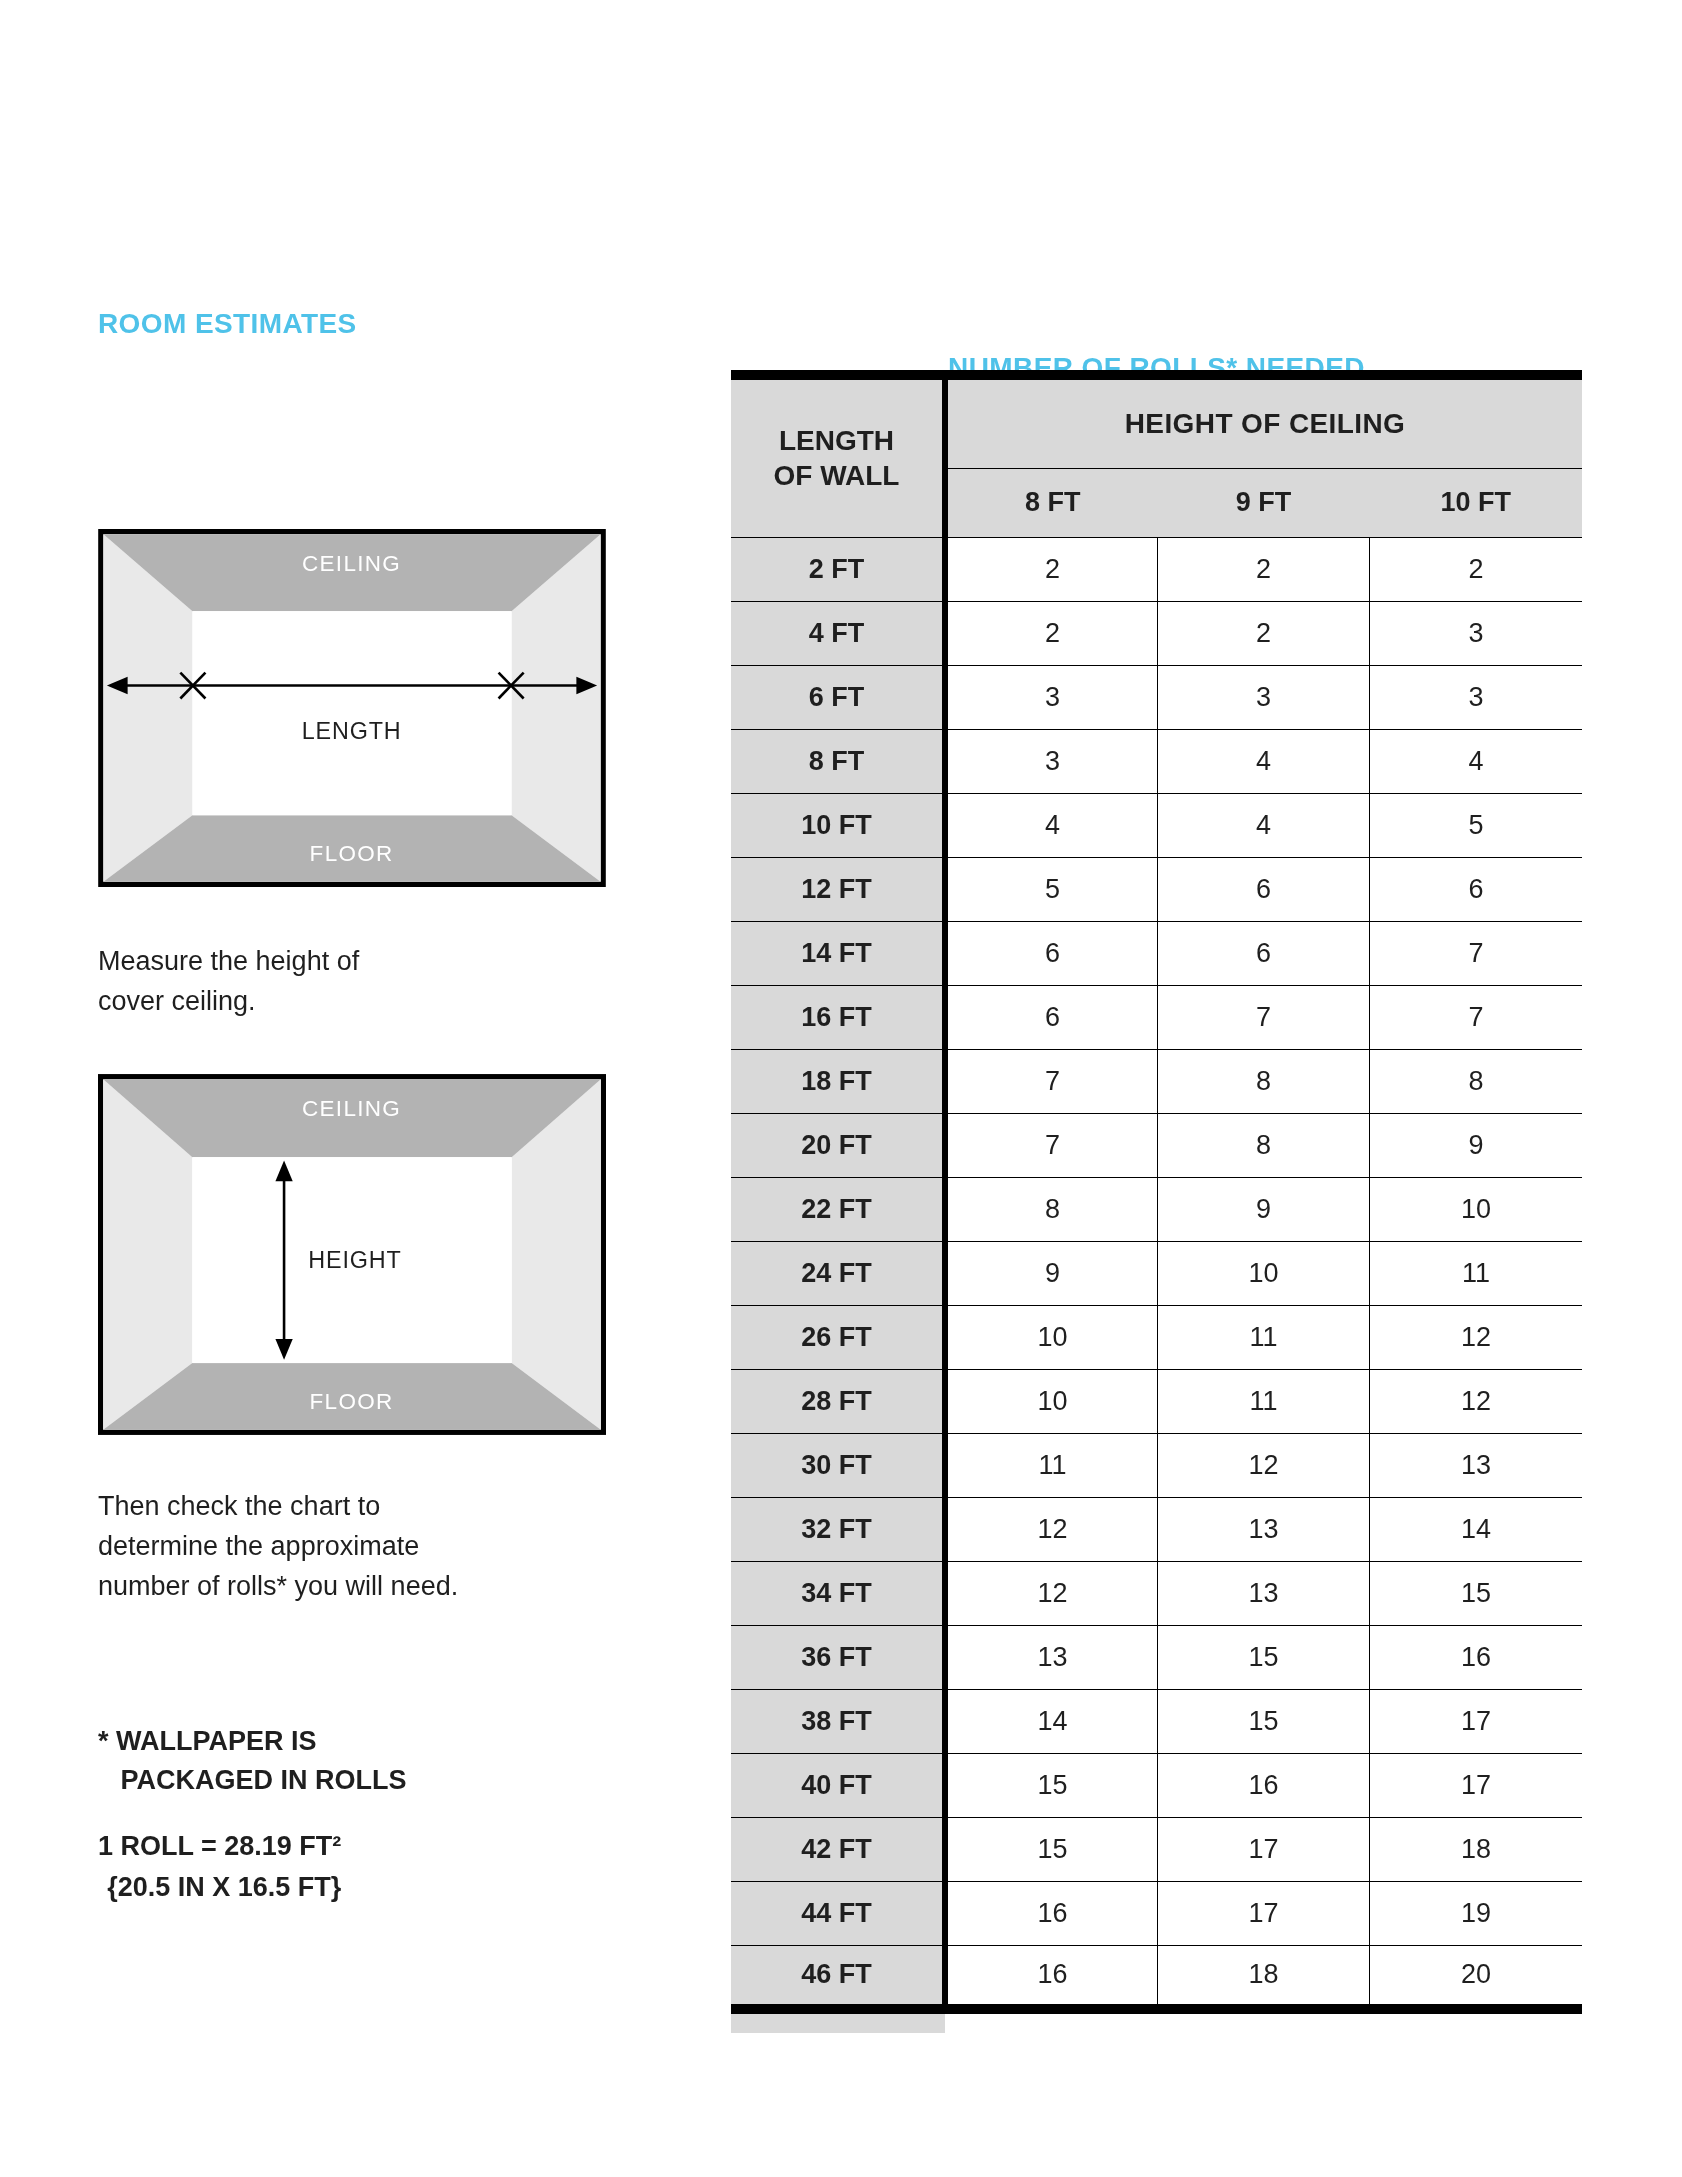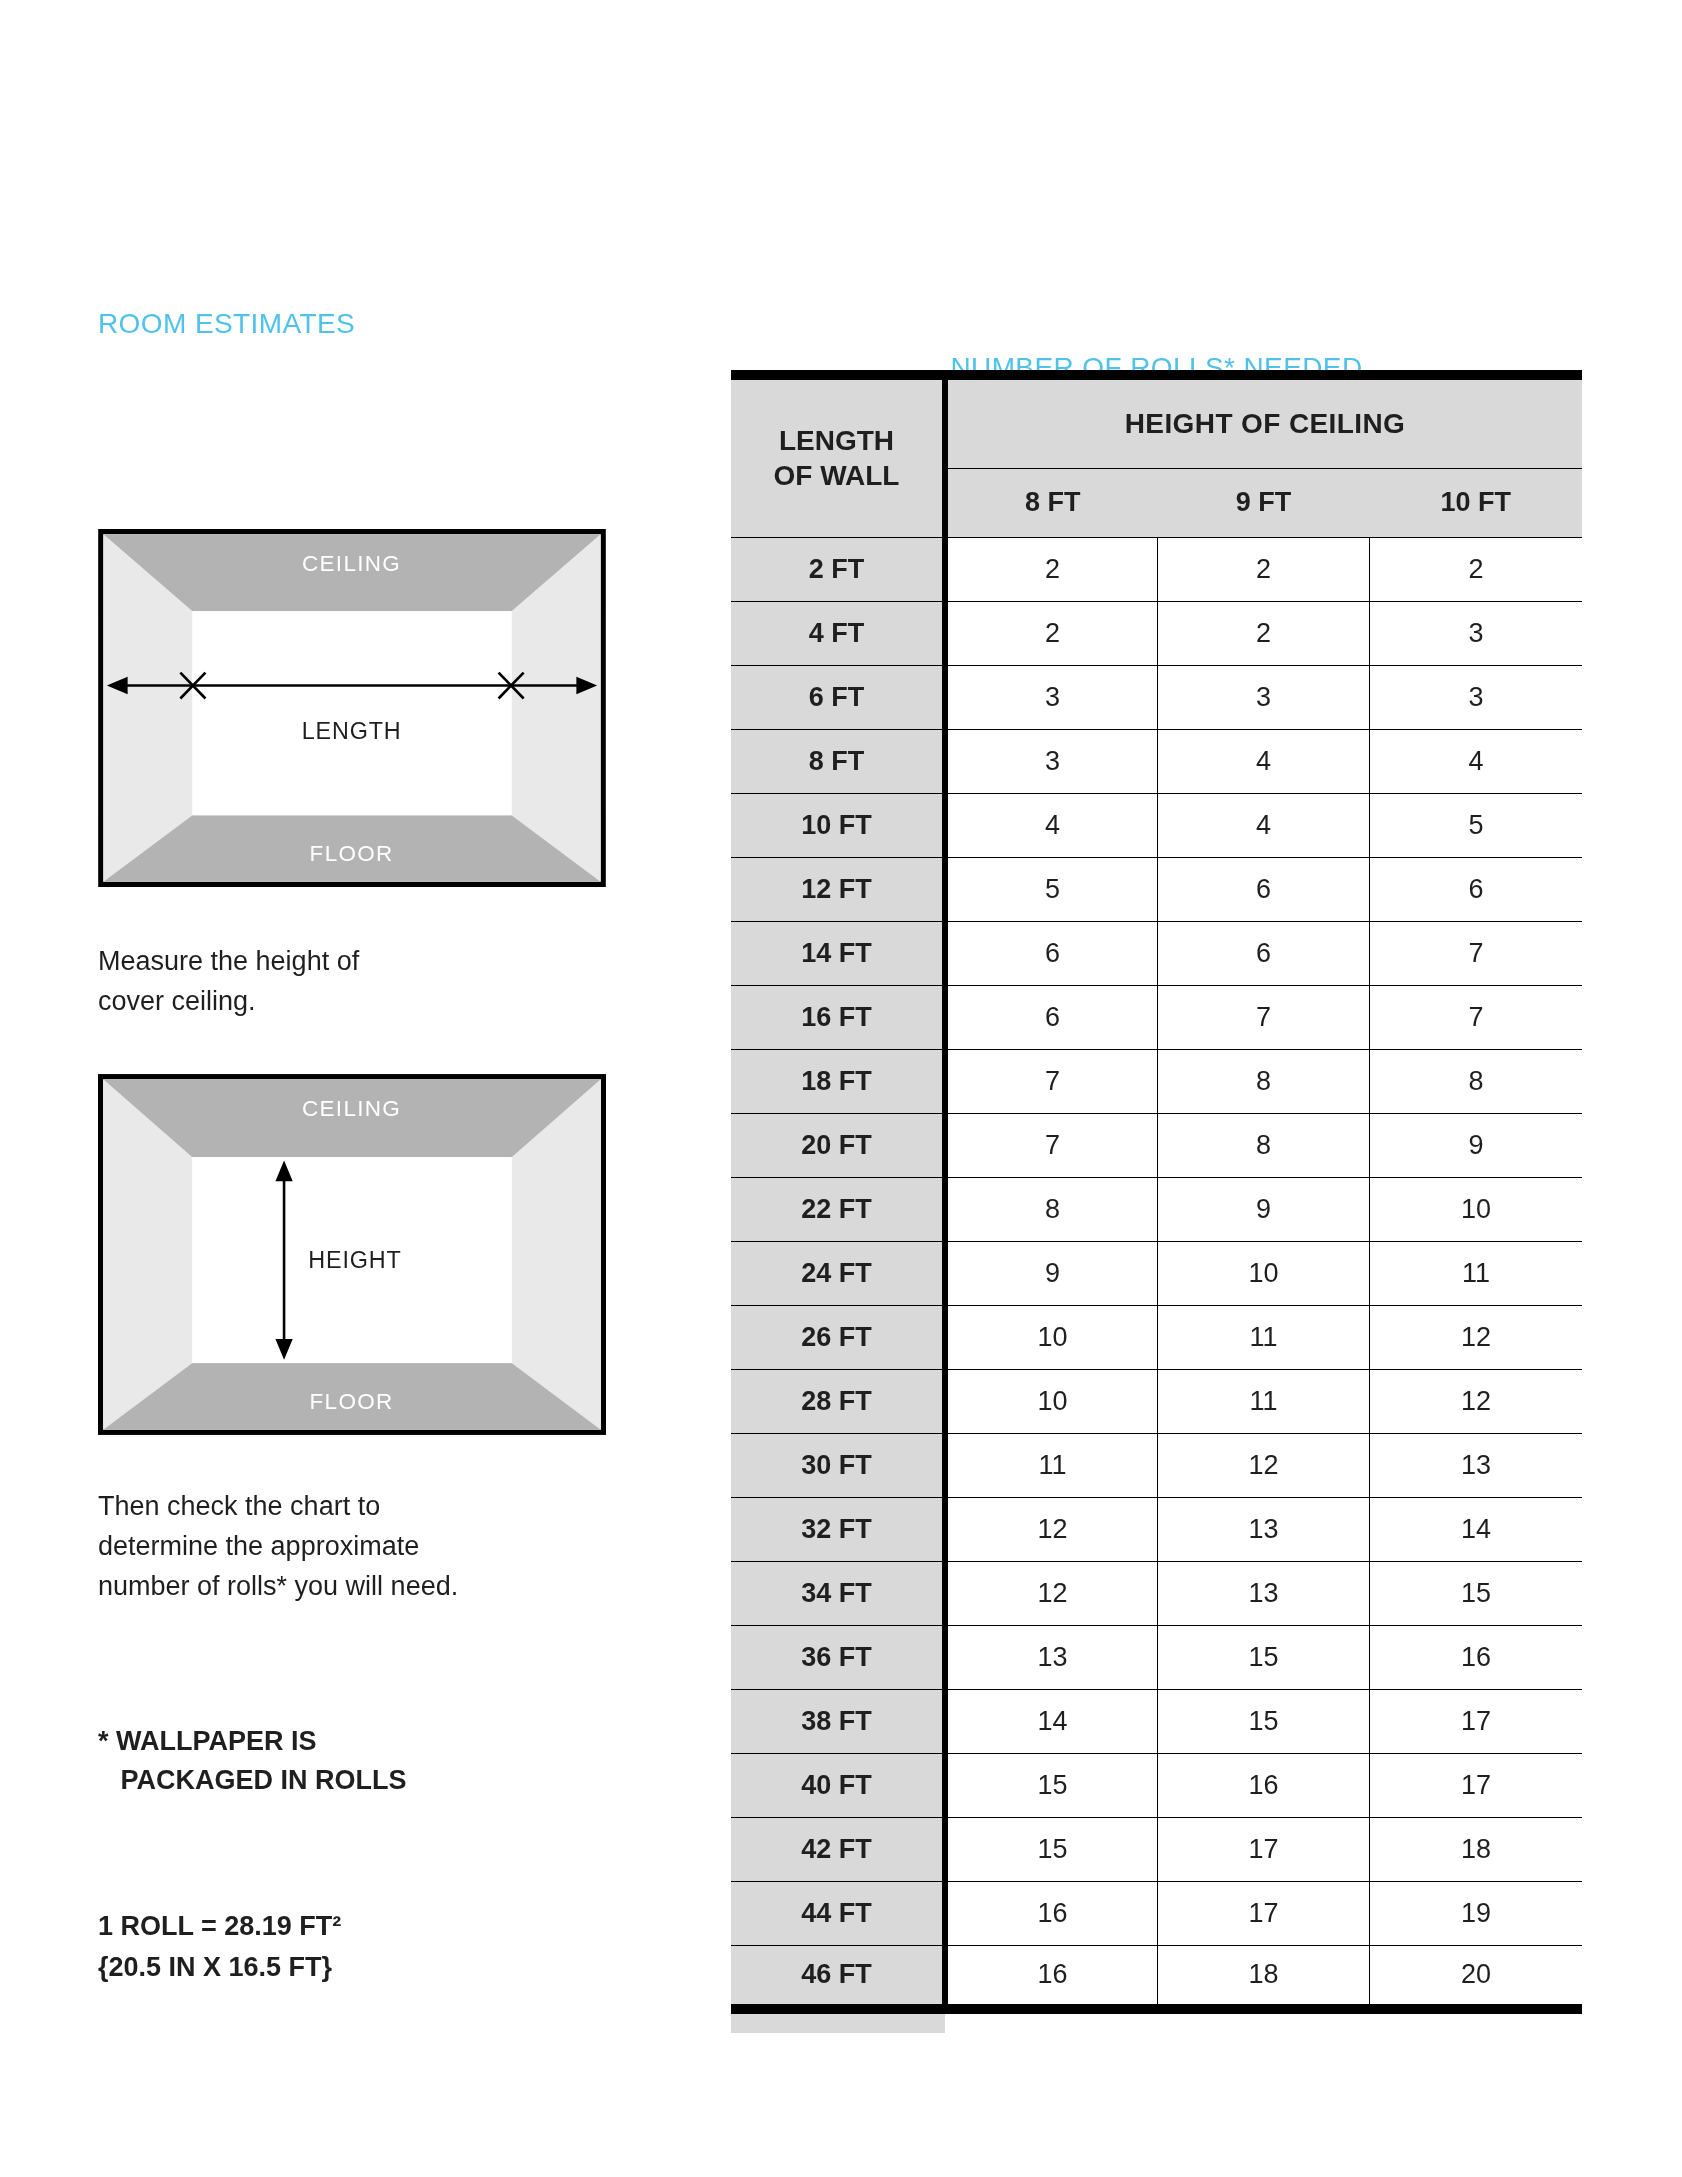--- a/index.html
+++ b/index.html
@@ -10,33 +10,33 @@
     --ink:#1f1f1f;
   }
   *{box-sizing:border-box;margin:0;padding:0;}
   html,body{background:#ffffff;}
   body{width:1683px;height:2177px;font-family:"Liberation Sans",sans-serif;color:var(--ink);}
   .page{position:relative;width:1683px;height:2177px;background:#ffffff;overflow:hidden;}
   .abs{position:absolute;}
 
   .page-title{left:98px;top:86px;font-size:57px;font-weight:bold;color:var(--accent-blue);letter-spacing:0.9px;}
 
-  .section-heading{font-size:28px;font-weight:normal;color:var(--accent-blue);letter-spacing:0.4px;}
+  .section-heading{font-size:28px;font-weight:bold;color:var(--accent-blue);letter-spacing:0.4px;}
   #room-estimates{left:98px;top:308px;}
   #rolls-heading{left:731px;top:308px;width:851px;text-align:center;margin-top:44px;}
 
   .body-text{font-size:27px;line-height:40px;color:var(--ink);}
   #instr-length{left:98px;top:393px;}
   #instr-height{left:98px;top:941px;}
   #instr-chart{left:98px;top:1486px;}
 
   .bold-note{font-size:27px;line-height:39px;font-weight:bold;color:var(--ink);}
   #footnote{left:98px;top:1722px;}
   #footnote .indent{padding-left:22.5px;}
-  #roll-spec{left:98px;top:1906px;line-height:41px;}
+  #roll-spec{left:98px;top:1826px;line-height:41px;text-align:right;}
 
   #diagram-length{left:98px;top:529px;}
   #diagram-height{left:98px;top:1074px;}
 
   .line{display:block;}
 
   
   #table-area{left:731px;top:370px;width:851px;}
   table.rolls{border-collapse:collapse;width:851px;table-layout:fixed;
               border-top:10.4px solid #000;border-bottom:10.4px solid #000;}

